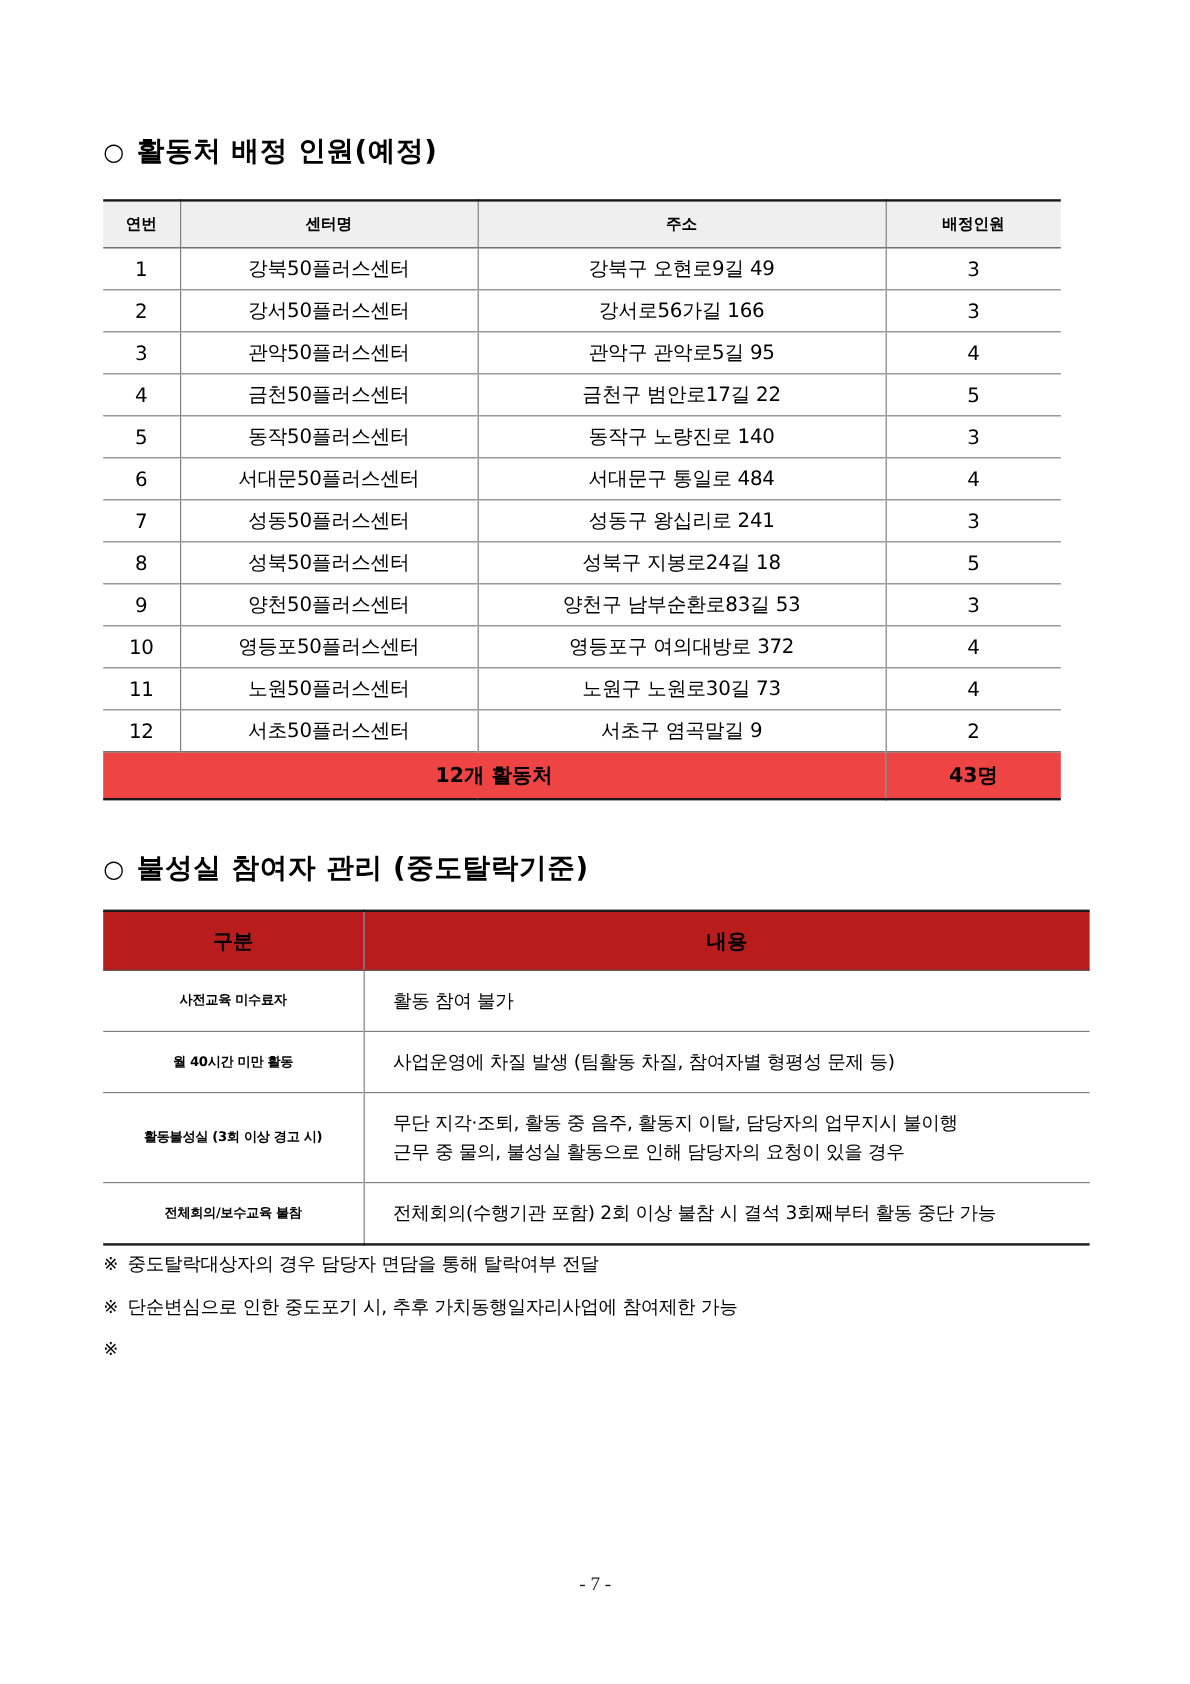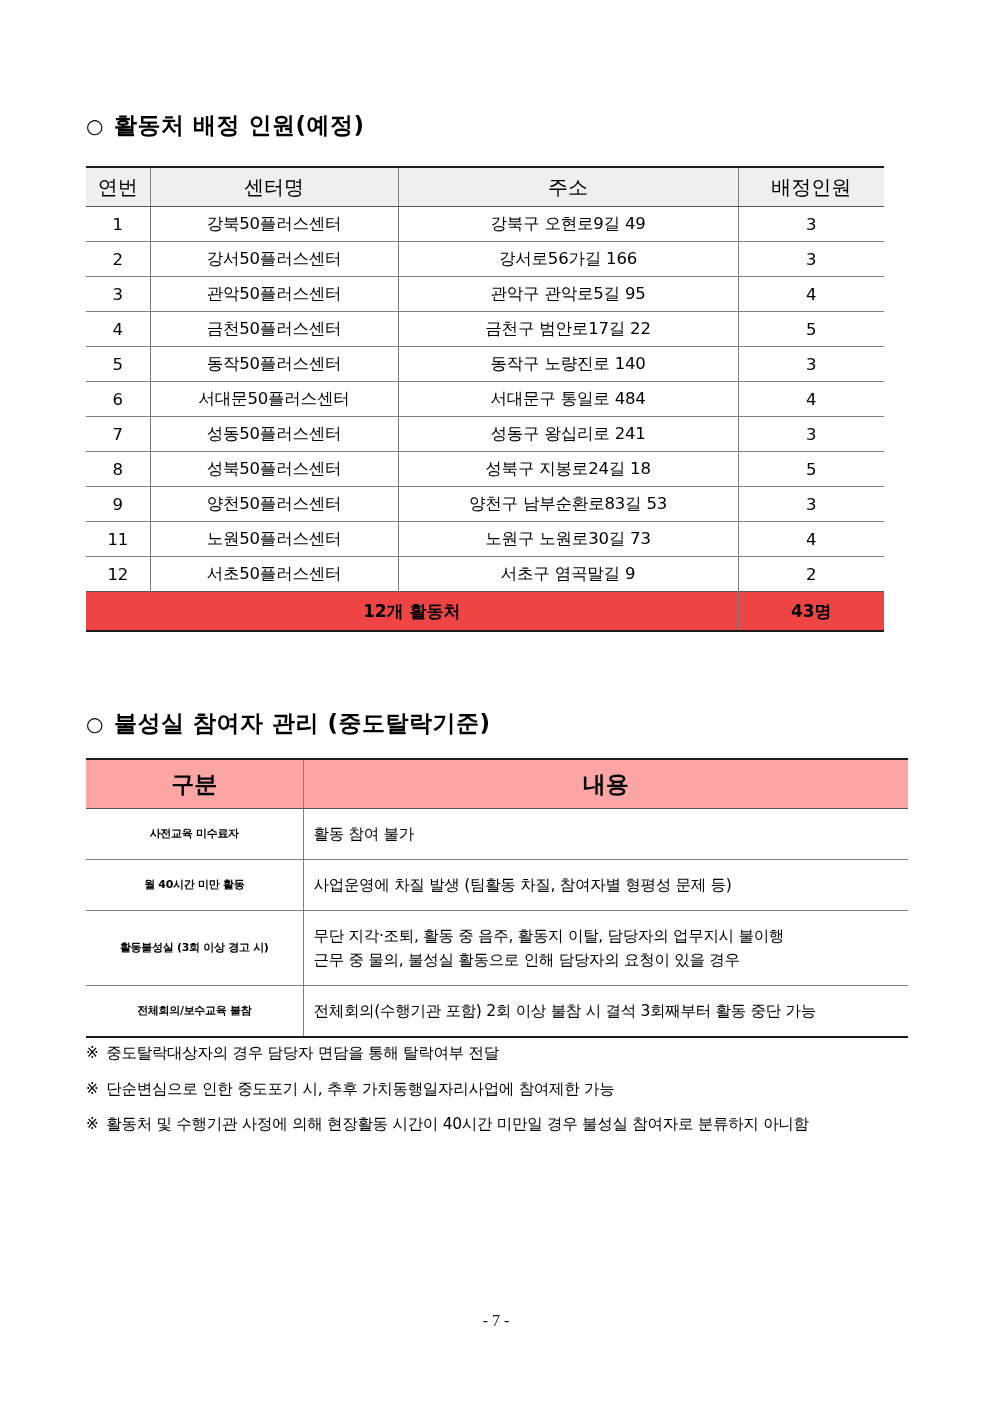--- a/index.html
+++ b/index.html
@@ -76,22 +76,22 @@
     border-top: 2.5px solid #1a1a1a;
     border-bottom: 2.5px solid #1a1a1a;
   }
   #table-centers col.c-no    { width: 64px; }
   #table-centers col.c-name  { width: 248px; }
   #table-centers col.c-addr  { width: 340px; }
   #table-centers col.c-count { width: 146px; }
 
   #table-centers thead th {
     background: #efefef;
-    font-weight: 400;
-    font-size: 20px;
+    font-weight: 700;
+    font-size: 13px;
     height: 38px;
     border-top: 0;
     border-bottom: 1px solid #555;
   }
   #table-centers tbody td {
     height: 34px;
     font-size: 16.5px;
     letter-spacing: -0.2px;
   }
   #table-centers tbody tr:first-child td {
@@ -110,44 +110,44 @@
     left: 86px;
     top: 758px;
     width: 822px;
     border-top: 2.5px solid #1a1a1a;
     border-bottom: 2.5px solid #1a1a1a;
   }
   #table-rules col.r-label { width: 217px; }
   #table-rules col.r-body  { width: 605px; }
 
   #table-rules thead th {
-    background: #fca5a5;
-    font-weight: 700;
-    font-size: 23px;
+    background: #b91c1c;
+    font-weight: 700;
+    font-size: 17px;
     height: 48px;
     border-top: 0;
     border-bottom: 1px solid #555;
   }
   #table-rules tbody td {
     font-size: 15.5px;
     letter-spacing: -0.3px;
   }
   #table-rules tbody tr:first-child td {
     border-top: 0;
   }
   #table-rules td.rule-label {
     font-weight: 700;
     font-size: 11px;
     text-align: center;
     padding: 13px 6px;
     line-height: 1.5;
   }
   #table-rules td.rule-body {
     text-align: left;
-    padding: 13px 0 13px 10px;
+    padding: 13px 0 13px 24px;
     line-height: 1.55;
   }
   #table-rules td.rule-body .line { display: block; white-space: nowrap; }
 
   
   .notes {
     position: absolute;
     left: 86px;
     top: 1046px;
     width: 880px;
@@ -250,20 +250,26 @@
         <td>8</td>
         <td>성북50플러스센터</td>
         <td>성북구 지봉로24길 18</td>
         <td>5</td>
       </tr>
       <tr>
         <td>9</td>
         <td>양천50플러스센터</td>
         <td>양천구 남부순환로83길 53</td>
         <td>3</td>
+      </tr>
+      <tr>
+        <td>10</td>
+        <td>영등포50플러스센터</td>
+        <td>영등포구 여의대방로 372</td>
+        <td>4</td>
       </tr>
       <tr>
         <td>11</td>
         <td>노원50플러스센터</td>
         <td>노원구 노원로30길 73</td>
         <td>4</td>
       </tr>
       <tr>
         <td>12</td>
         <td>서초50플러스센터</td>
@@ -337,19 +343,18 @@
     <div class="note-line">
       <span class="note-marker">※</span>
       <span>중도탈락대상자의 경우 담당자 면담을 통해 탈락여부 전달</span>
     </div>
     <div class="note-line">
       <span class="note-marker">※</span>
       <span>단순변심으로 인한 중도포기 시, 추후 가치동행일자리사업에 참여제한 가능</span>
     </div>
     <div class="note-line">
       <span class="note-marker">※</span>
-      <span>활동처 및 수행기관 사정에 의해 현장활동 시간이 40시간 미만일 경우 불성실 참여자로 분류하지 아니함</span>
     </div>
   </div>
 
   <div class="page-number">- 7 -</div>
 
 </div>
 
 </body></html>

